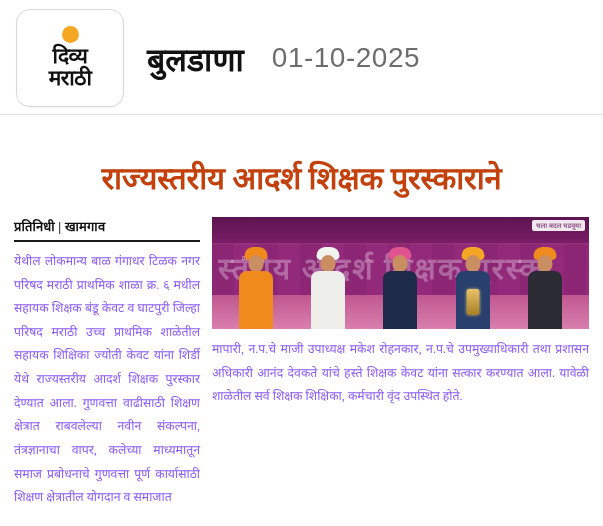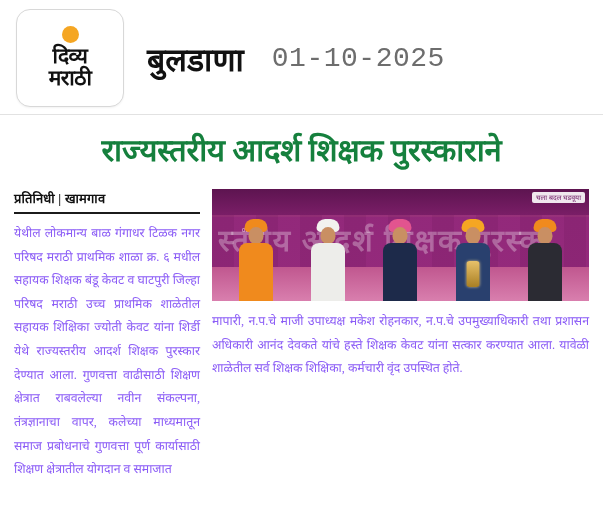--- a/index.html
+++ b/index.html
@@ -56,21 +56,21 @@
 
   .header-title {
     font-family: "Liberation Serif", serif;
     font-weight: bold;
     font-size: 32px;
     color: #111;
     margin-left: 23px;
     white-space: nowrap;
   }
   .header-date {
-    font-family: Liberation Mono, monospace;
+    font-family: Liberation Sans, sans-serif;
     font-size: 28px;
     color: #6d6d6d;
     margin-left: 28px;
     white-space: nowrap;
     letter-spacing: 0.5px;
   }
 
   .hr-top {
     height: 1px;
     background: #e2e2e2;
@@ -78,26 +78,27 @@
   }
 
   
   .article {
     padding: 14px 14px 0 14px;
     box-sizing: border-box;
   }
   .headline {
     font-family: "Liberation Serif", serif;
     font-weight: bold;
-    color: #15803d;
+    color: #c2410c;
     font-size: 31px;
     line-height: 1.42;
     text-align: center;
     letter-spacing: -0.2px;
     padding: 0 2px;
+    margin-top: 28px;
   }
   .headline .hl-line { display: block; }
 
   .body-area {
     display: flex;
     margin-top: 16px;
     gap: 0;
   }
 
   

